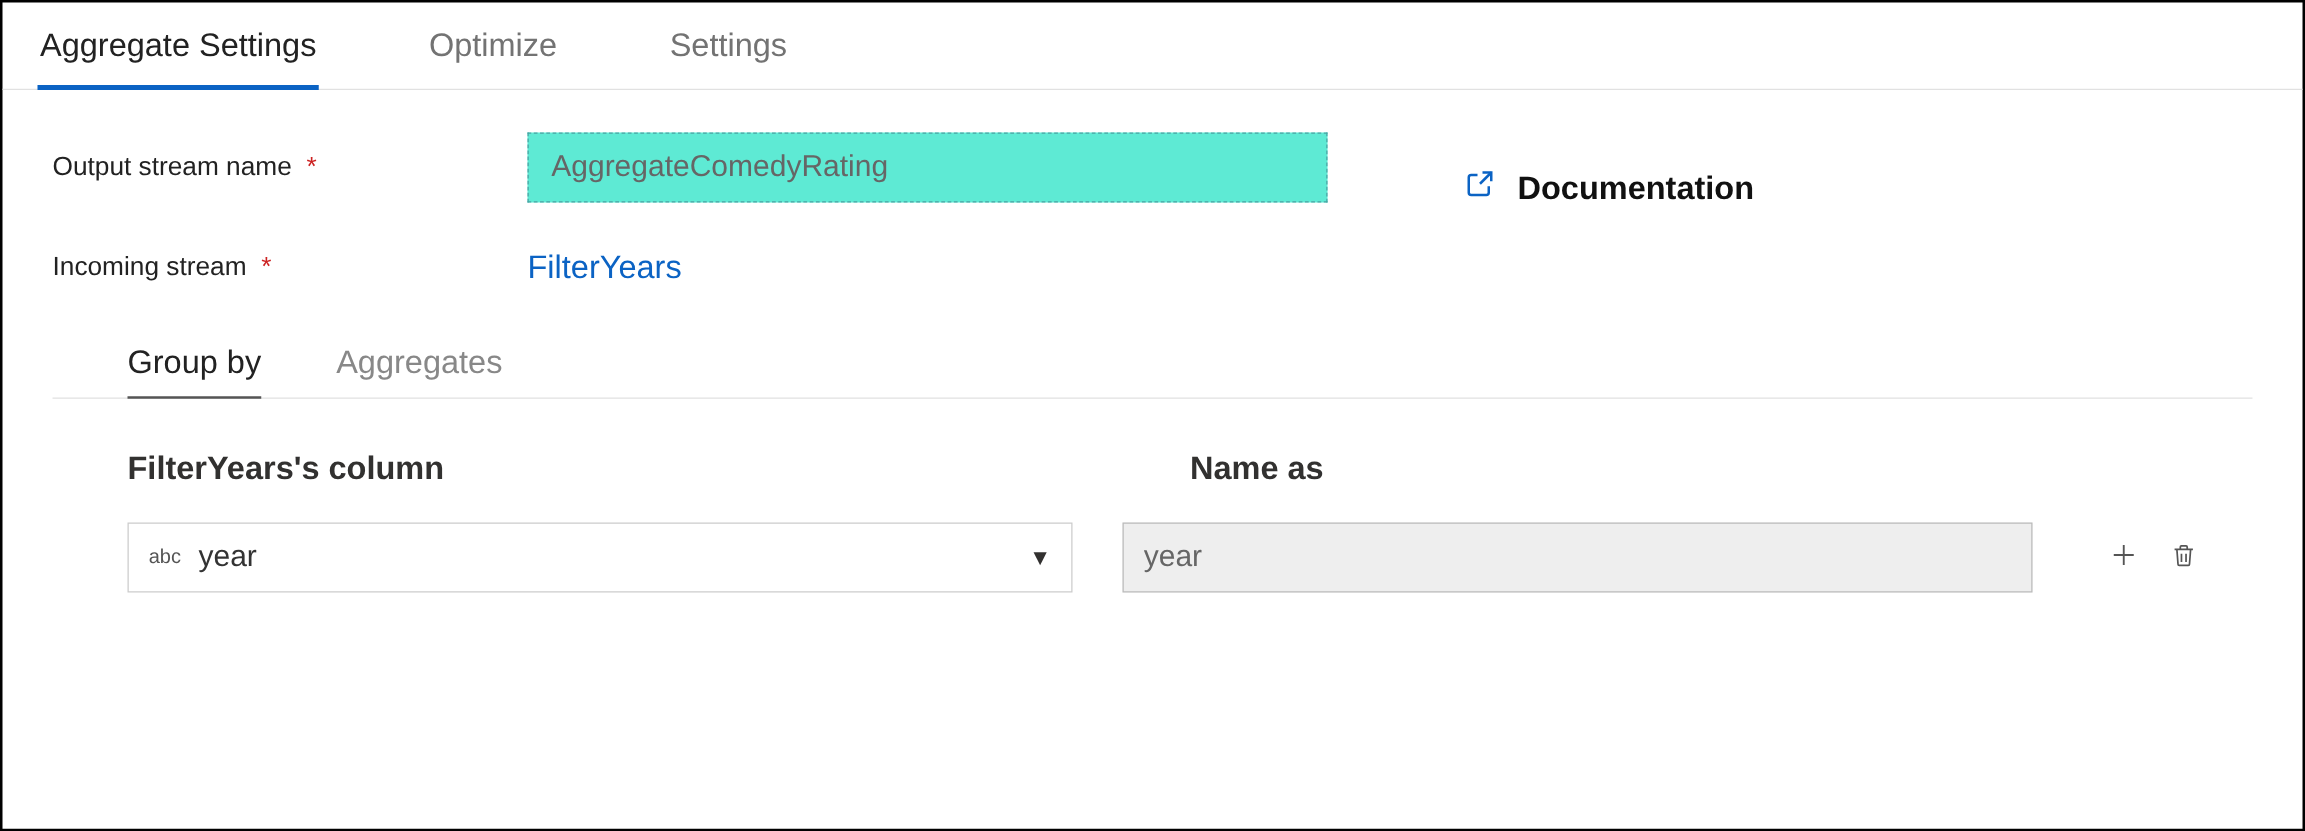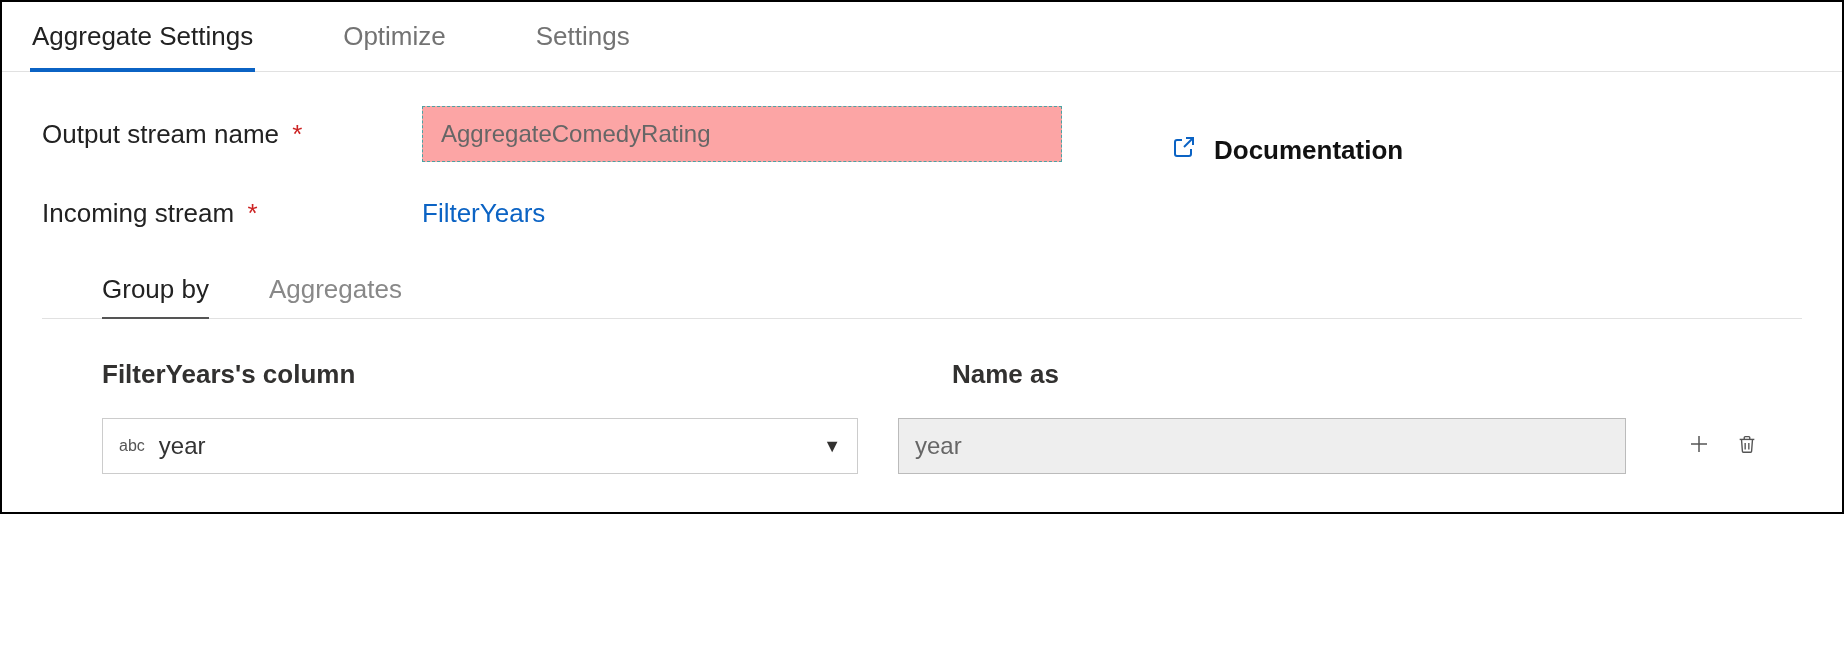--- a/index.html
+++ b/index.html
@@ -6,21 +6,21 @@
   body {
     margin: 0;
     font-family: "Segoe UI", -apple-system, BlinkMacSystemFont, sans-serif;
     font-size: 18px;
     color: #323130;
     background: #fff;
   }
   .panel {
     border: 2px solid #000;
     width: 1844px;
-    height: 514px;
+    height: 665px;
     padding: 0;
     position: relative;
   }
   .tabs {
     display: flex;
     align-items: center;
     border-bottom: 1px solid #e1e1e1;
     padding: 0 28px;
     gap: 86px;
     height: 70px;
@@ -54,34 +54,34 @@
   }
   .form-area {
     padding: 30px 40px 10px 40px;
   }
   .form-row {
     display: flex;
     align-items: center;
     margin-bottom: 32px;
   }
   .form-label {
-    font-size: 26px;
+    font-size: 21px;
     color: #222;
     width: 380px;
   }
   .req { color: #c22; margin-left: 6px; }
   .text-input {
     width: 640px;
     height: 56px;
     border: 1.5px dashed #4ba3a3;
     outline: none;
     padding: 0 18px;
     font-size: 24px;
     color: #666;
-    background: #fca5a5;
+    background: #5eead4;
   }
   .stream-link {
     color: #0b63c4;
     font-size: 26px;
     cursor: pointer;
   }
   .doc-link {
     display: flex;
     align-items: center;
     gap: 18px;

